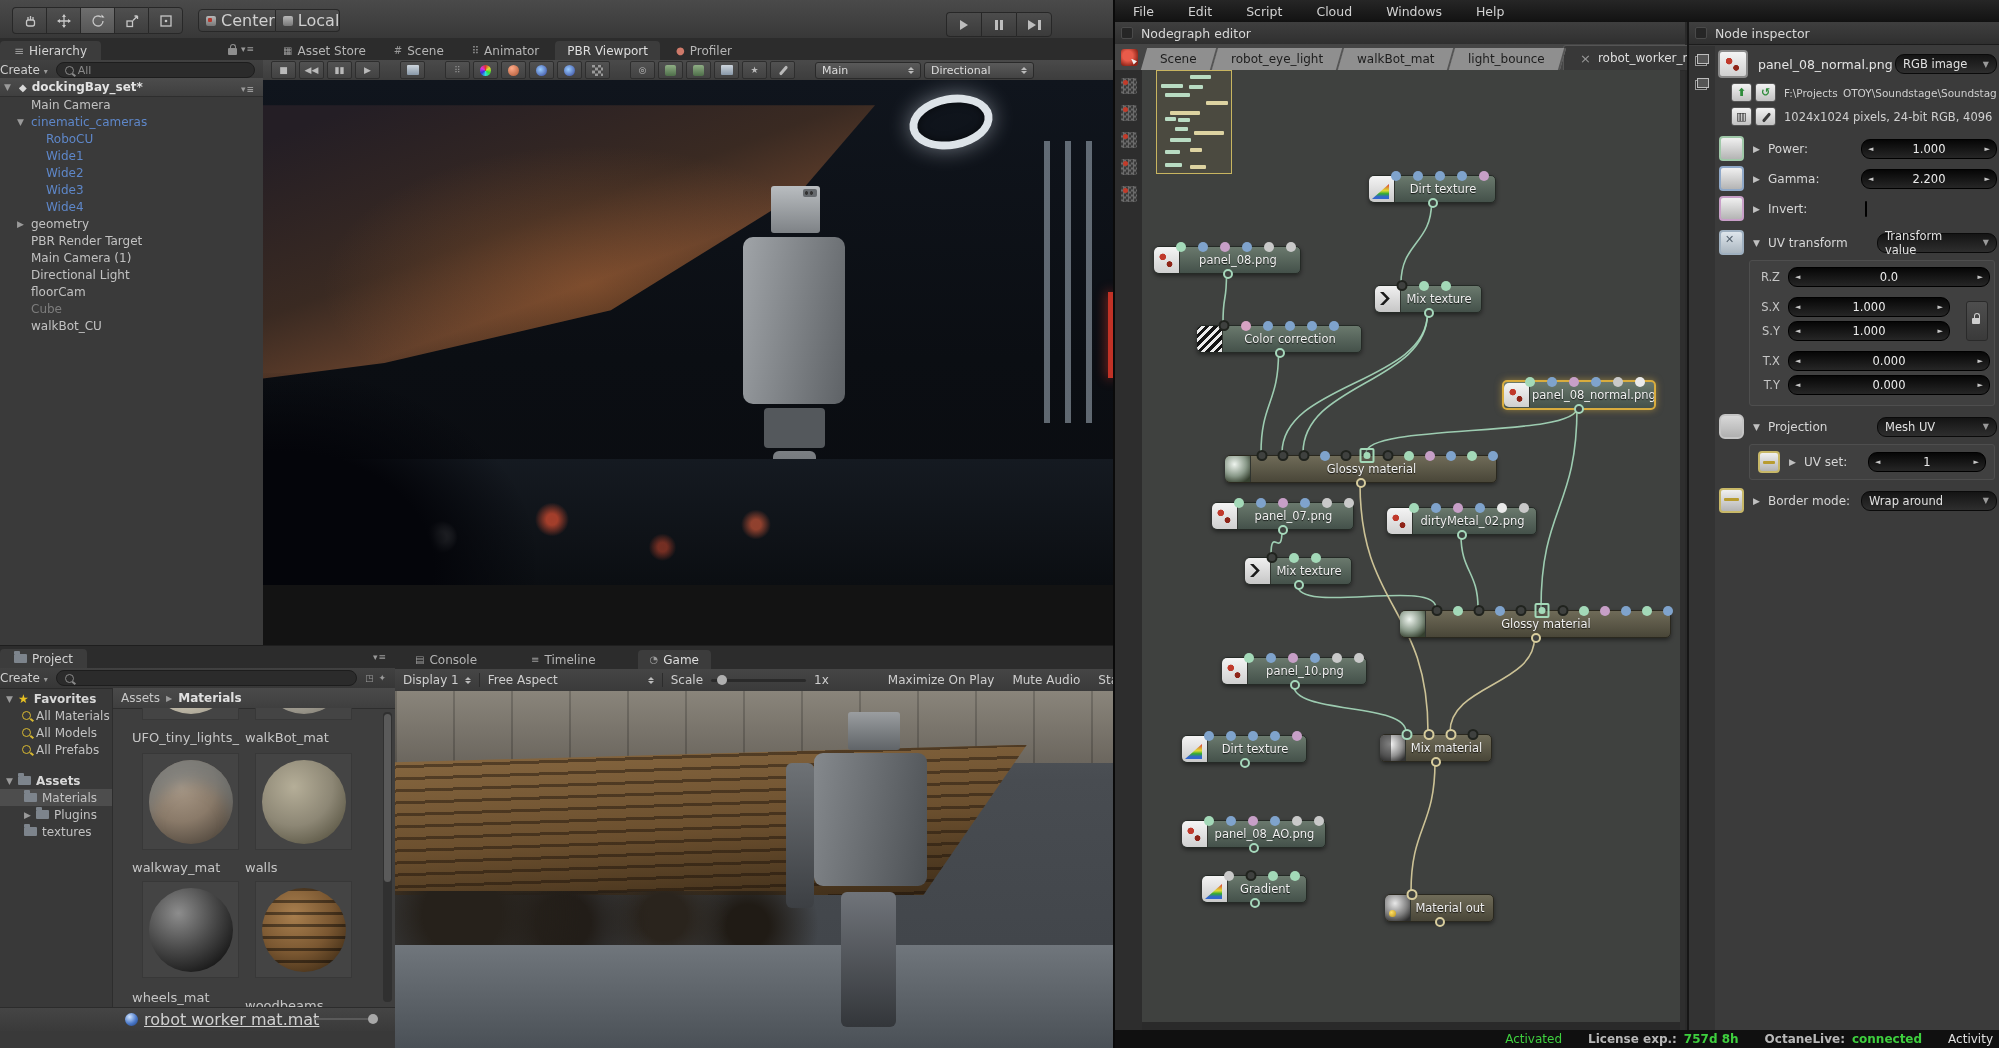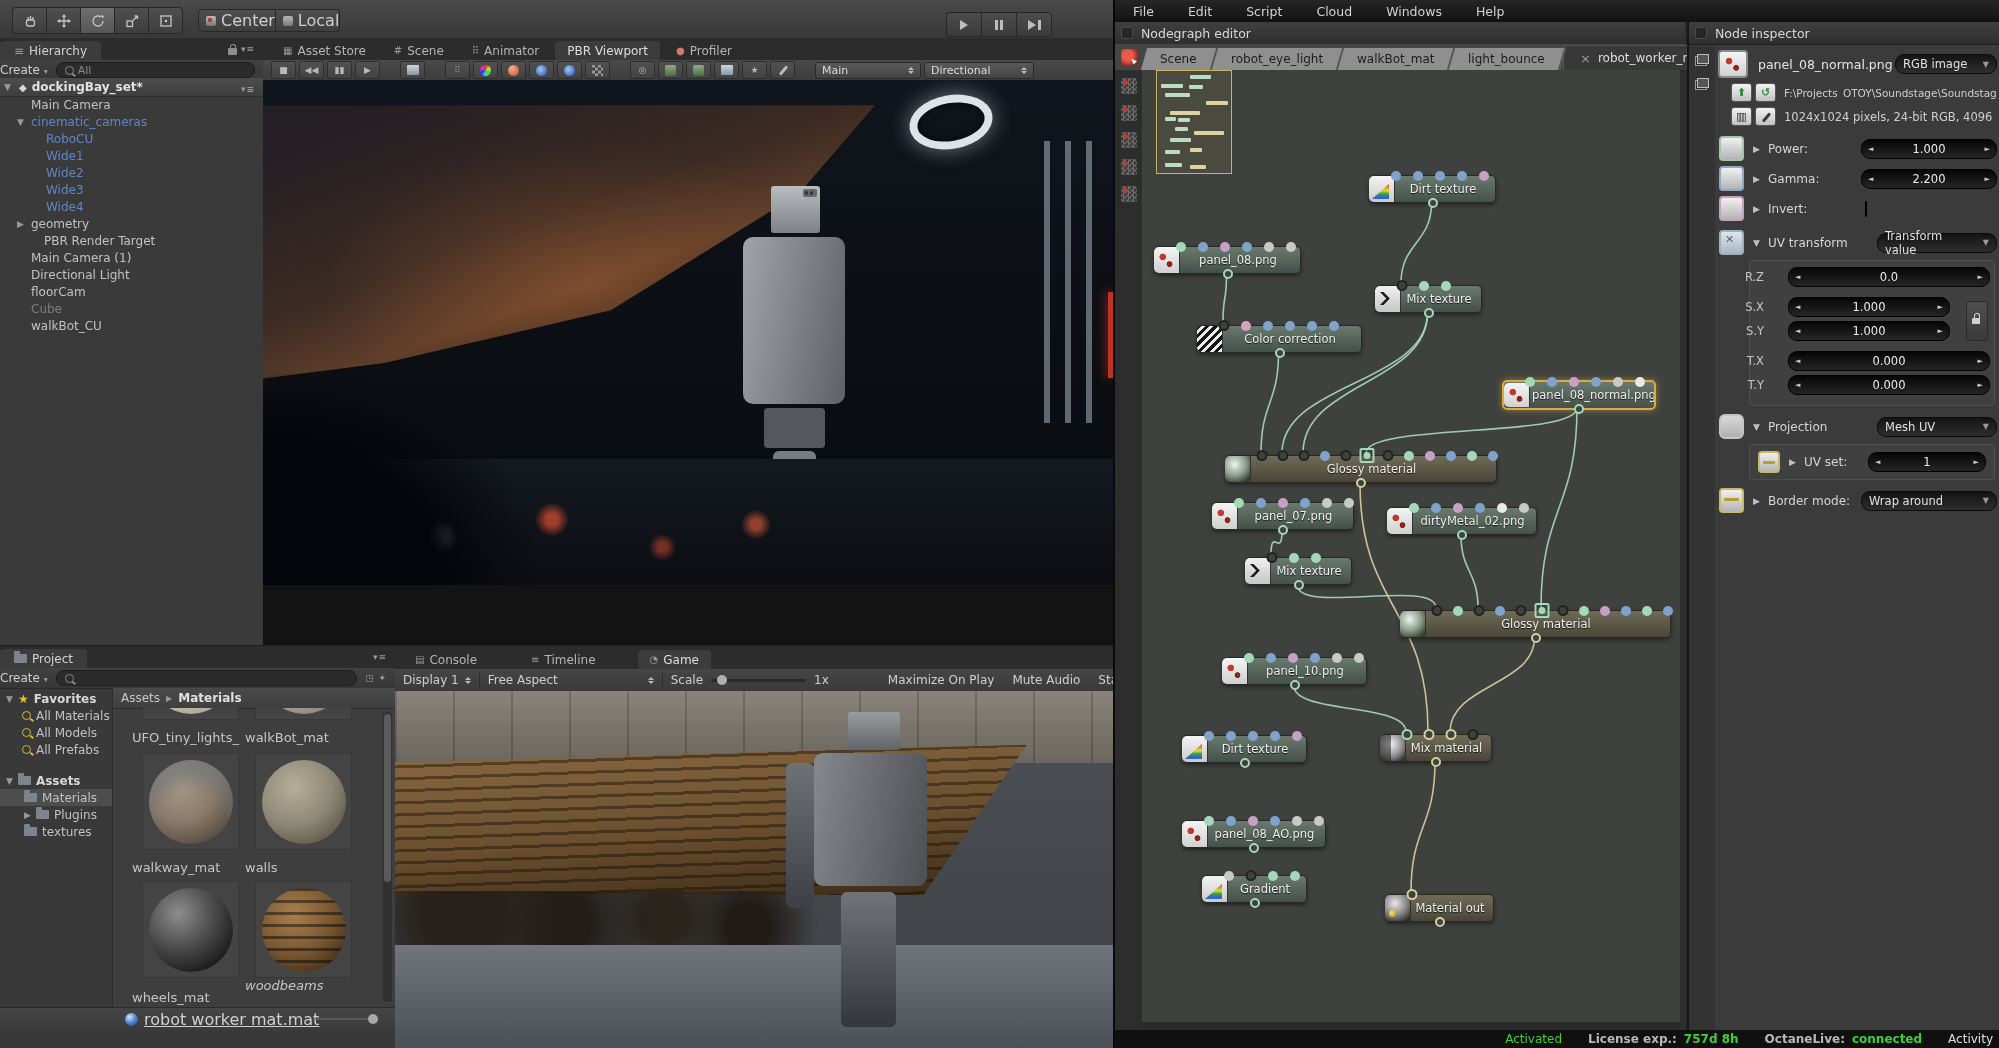--- a/index.html
+++ b/index.html
@@ -221,21 +221,21 @@
   .nicon.nic-yellow{border-color:#c8b868;}
   .nicon.nic-yellow::after{content:"";position:absolute;left:3px;top:8px;right:3px;height:3px;background:#b89c30;border-radius:1px;}
   .iexp{color:#c0c0c0;font-size:9px;margin:0 7px 0 9px;width:8px;flex:none;}
   .ilab{color:#d6d6d6;font-size:12px;flex:1;}
   .spin{height:18px;background:linear-gradient(#060606,#262626);border:1px solid #000;border-radius:9px;display:flex;align-items:center;color:#ececec;font-size:11.5px;width:134px;flex:none;}
   .spin .arr{color:#c8c8c8;font-size:7px;padding:0 6px;}
   .spin .sval{flex:1;text-align:center;}
   .chk{width:15px;height:15px;background:#1c1c1c;border:1px solid #000;border-radius:3px;flex:none;margin-left:2px;}
   .gbox{border:1px solid #4e4e4e;border-radius:3px;background:#404040;margin:2px 2px 8px 30px;padding:6px 4px 6px 0;position:relative;}
   .gsub{display:flex;align-items:center;justify-content:flex-end;margin-bottom:4px;position:relative;}
-  .gkey{color:#c6c6c6;font-size:11.5px;margin-right:24px;}
+  .gkey{color:#c6c6c6;font-size:11.5px;margin-right:8px;}
   .gsub .spin{width:200px;}
   .gsub.short .spin{width:160px;margin-right:40px;}
   .lockbtn{position:absolute;right:6px;top:40px;width:20px;height:38px;background:linear-gradient(#4e4e4e,#3a3a3a);border:1px solid #2a2a2a;border-radius:3px;}
   .lockbtn::after{content:"";position:absolute;left:5px;top:16px;width:8px;height:6px;background:#cfcfcf;border-radius:1px;}
   .lockbtn::before{content:"";position:absolute;left:7px;top:11px;width:4px;height:5px;border:1.5px solid #cfcfcf;border-bottom:none;border-radius:3px 3px 0 0;}
   
   .statusbar{position:absolute;left:0;bottom:0;width:886px;height:18px;background:#101010;display:flex;align-items:center;justify-content:flex-end;font-size:12px;color:#b8b8b8;gap:26px;padding-right:8px;box-sizing:border-box;}
   .statusbar .grn{color:var(--accent-green);}
   .statusbar .pair{display:flex;gap:7px;font-weight:bold;}
 </style>
@@ -346,21 +346,21 @@
           <div class="hrow blue" style="padding-left: 46px;">
             <span class="hlabel">Wide3</span>
           </div>
           <div class="hrow blue" style="padding-left: 46px;">
             <span class="hlabel">Wide4</span>
           </div>
           <div class="hrow" style="padding-left: 31px;">
             <span class="hexp">▶</span>
             <span class="hlabel">geometry</span>
           </div>
-          <div class="hrow" style="padding-left: 44px; align-items: center;">
+          <div class="hrow" style="padding-left: 31px; align-items: center;">
             <span class="hlabel">PBR Render Target</span>
           </div>
           <div class="hrow" style="padding-left: 31px;">
             <span class="hlabel">Main Camera (1)</span>
           </div>
           <div class="hrow" style="padding-left: 31px;">
             <span class="hlabel">Directional Light</span>
           </div>
           <div class="hrow" style="padding-left: 31px;">
             <span class="hlabel">floorCam</span>
@@ -549,21 +549,21 @@
               <div class="msphere m-walls"></div>
             </div>
             <div class="mlabel" style="left: 132px; top: 152px;">walls</div>
             <div class="mthumb" style="left: 29px; top: 173px;">
               <div class="msphere m-wheels"></div>
             </div>
             <div class="mlabel" style="left: 19px; top: 282px;">wheels_mat</div>
             <div class="mthumb" style="left: 142px; top: 173px;">
               <div class="msphere m-wood"></div>
             </div>
-            <div class="mlabel" style="left: 132px; top: 270px; font-style: italic;">woodbeams</div>
+            <div class="mlabel" style="left: 132px; top: 290px;">woodbeams</div>
           </div>
         <div class="pscroll">
             <div class="pthumb"></div>
           </div>
       </div>
       <div class="pbottom">
         <span class="bluesphere"></span>
         <span class="aslabel">robot worker mat.mat</span>
         <span class="zslider">
             <span class="knob"></span>

